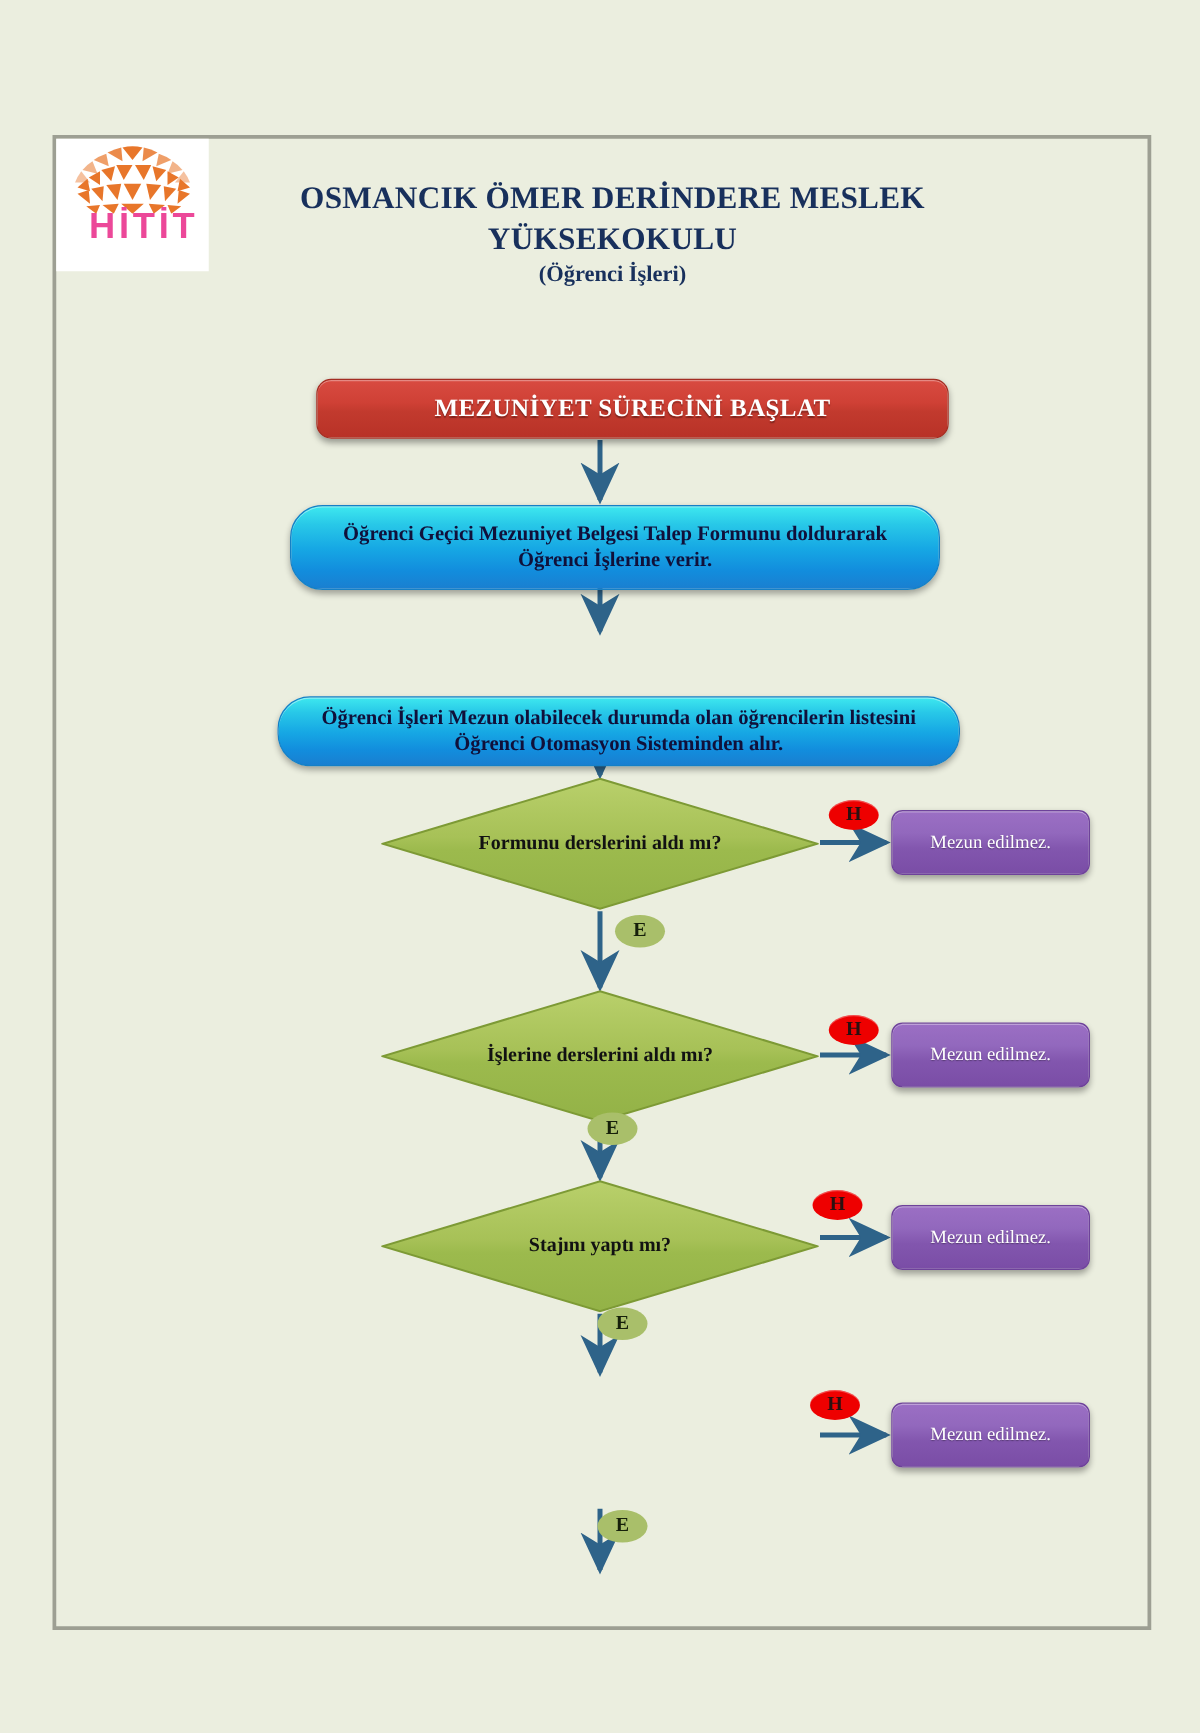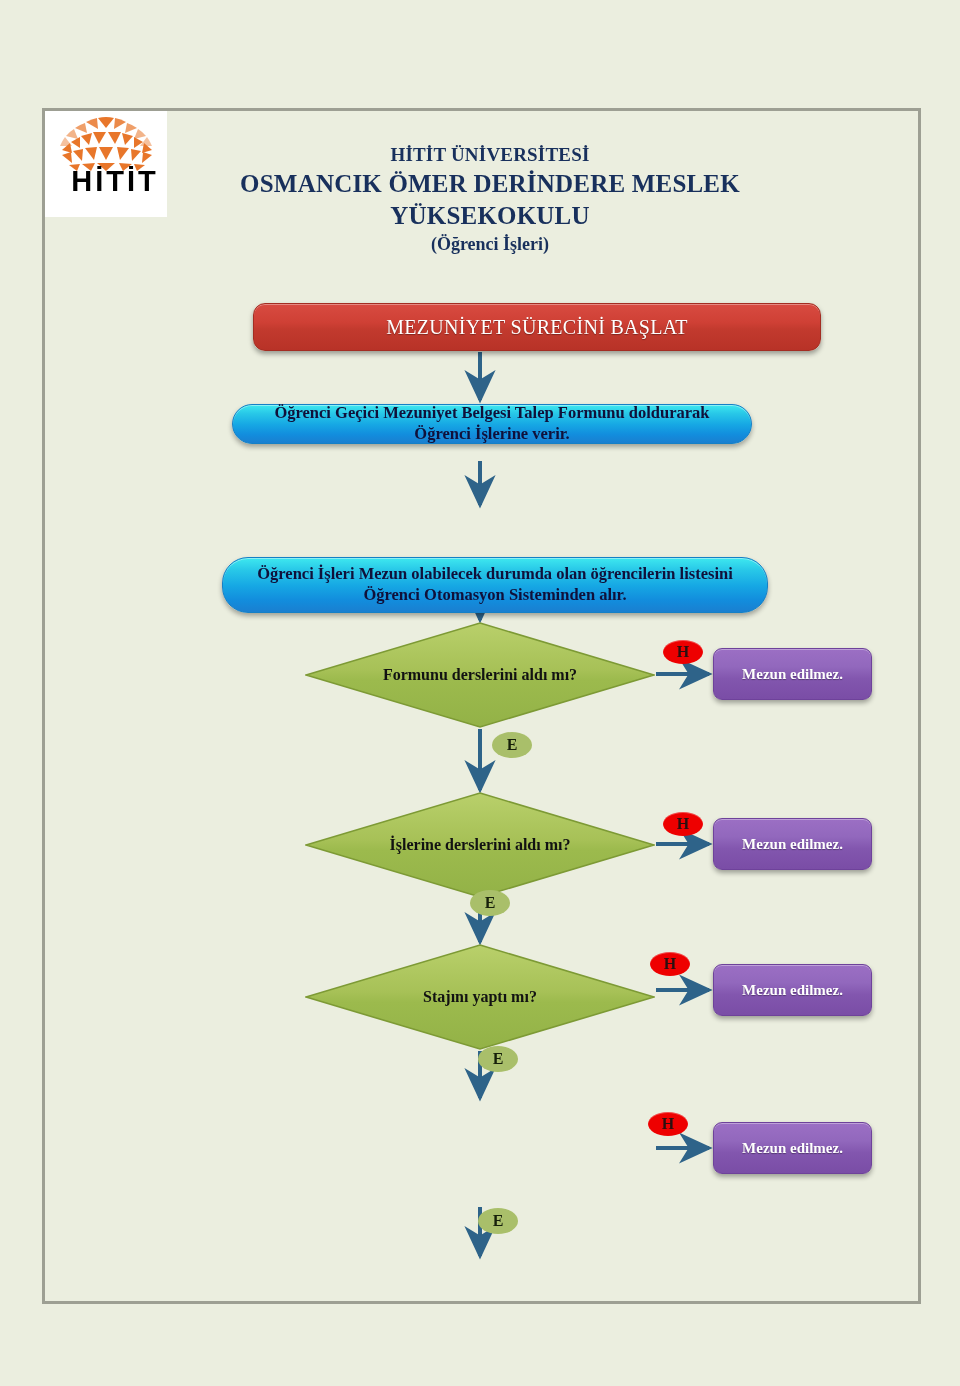--- a/index.html
+++ b/index.html
@@ -54,21 +54,21 @@
   .logo-hitit {
     position: absolute;
     left: 0;
     top: 56px;
     width: 140px;
     text-align: center;
     font-family: "Liberation Sans", sans-serif;
     font-weight: bold;
     font-size: 29px;
     letter-spacing: 3px;
-    color: #000000;
+    color: #ec4899;
     line-height: 1;
   }
   .logo-uni {
     position: absolute;
     left: 0;
     top: 86px;
     width: 122px;
     text-align: center;
     font-family: "Liberation Sans", sans-serif;
     font-weight: bold;
@@ -95,29 +95,29 @@
   .heading .l3 { font-size: 18px; }
   .heading .l4 { font-size: 18px; }
 
   
   .node { position: absolute; box-sizing: border-box; }
 
   
   .start-box {
     left: 253px;
     top: 303px;
-    width: 568px;
+    width: 506px;
     height: 48px;
     border-radius: 12px;
     background: linear-gradient(to bottom, #d84b41 0%, #cf4035 40%, #c23a2e 55%, #b83227 100%);
     border: 1px solid #a32d22;
     box-shadow: 0 3px 5px rgba(0,0,0,0.35), inset 0 1px 0 rgba(255,255,255,0.35);
     color: #ffffff;
     font-size: 20px;
-    font-weight: normal;
+    font-weight: bold;
     display: flex;
     align-items: center;
     justify-content: center;
     text-shadow: 0 1px 1px rgba(0,0,0,0.35);
     letter-spacing: 0.3px;
   }
 
   
   .proc-box {
     border-radius: 26px;
@@ -127,21 +127,21 @@
     color: #10103a;
     font-size: 16.5px;
     font-weight: bold;
     display: flex;
     align-items: center;
     justify-content: center;
     text-align: center;
     line-height: 1.25;
     padding: 0 14px;
   }
-  .proc-1 { left: 232px; top: 404px; width: 520px; height: 40px; }
+  .proc-1 { left: 232px; top: 404px; width: 520px; height: 68px; }
   .proc-2 { left: 222px; top: 509px; width: 546px; height: 56px; margin-top: 48px; }
 
   
   .diamond {
     width: 350px;
     height: 106px;
     left: 305px;
   }
   .diamond .dshape {
     position: absolute;
@@ -174,21 +174,21 @@
   .end-box {
     left: 713px;
     width: 159px;
     height: 52px;
     border-radius: 9px;
     background: linear-gradient(to bottom, #9b6fc4 0%, #9268bd 35%, #8256ae 60%, #7a4da6 100%);
     border: 1px solid #6e429a;
     box-shadow: 0 3px 5px rgba(0,0,0,0.33), inset 0 1px 0 rgba(255,255,255,0.35);
     color: #ffffff;
     font-size: 15px;
-    font-weight: bold;
+    font-weight: normal;
     display: flex;
     align-items: center;
     justify-content: center;
     text-shadow: 0 1px 1px rgba(0,0,0,0.35);
   }
   .e1 { top: 648px; }
   .e2 { top: 818px; }
   .e3 { top: 964px; }
   .e4 { top: 1122px; }
 
@@ -275,21 +275,20 @@
         <path d="M66 48 L79 49 L70 56 Z"></path>
         <path d="M16 50 L27 49 L24 56 Z"></path>
         <path d="M81 49 L92 50 L84 56 Z"></path>
       </g>
     </svg>
     <div class="logo-hitit">HİTİT</div>
     <div class="logo-uni">ÜNİVERSİTESİ</div>
   </div>
 
   <div class="heading">
-    <div class="l1">HİTİT ÜNİVERSİTESİ</div>
     <div class="l2">OSMANCIK ÖMER DERİNDERE MESLEK YÜKSEKOKULU</div>
     <div class="l4">(Öğrenci İşleri)</div>
   </div>
 
   <svg class="conn-layer">
     <defs>
       <marker id="ah" markerWidth="9" markerHeight="9" refX="7.5" refY="4.5" orient="auto">
         <path d="M0,0.6 L8.4,4.5 L0,8.4 L2.4,4.5 Z" fill="#2e6389"></path>
       </marker>
     </defs>

